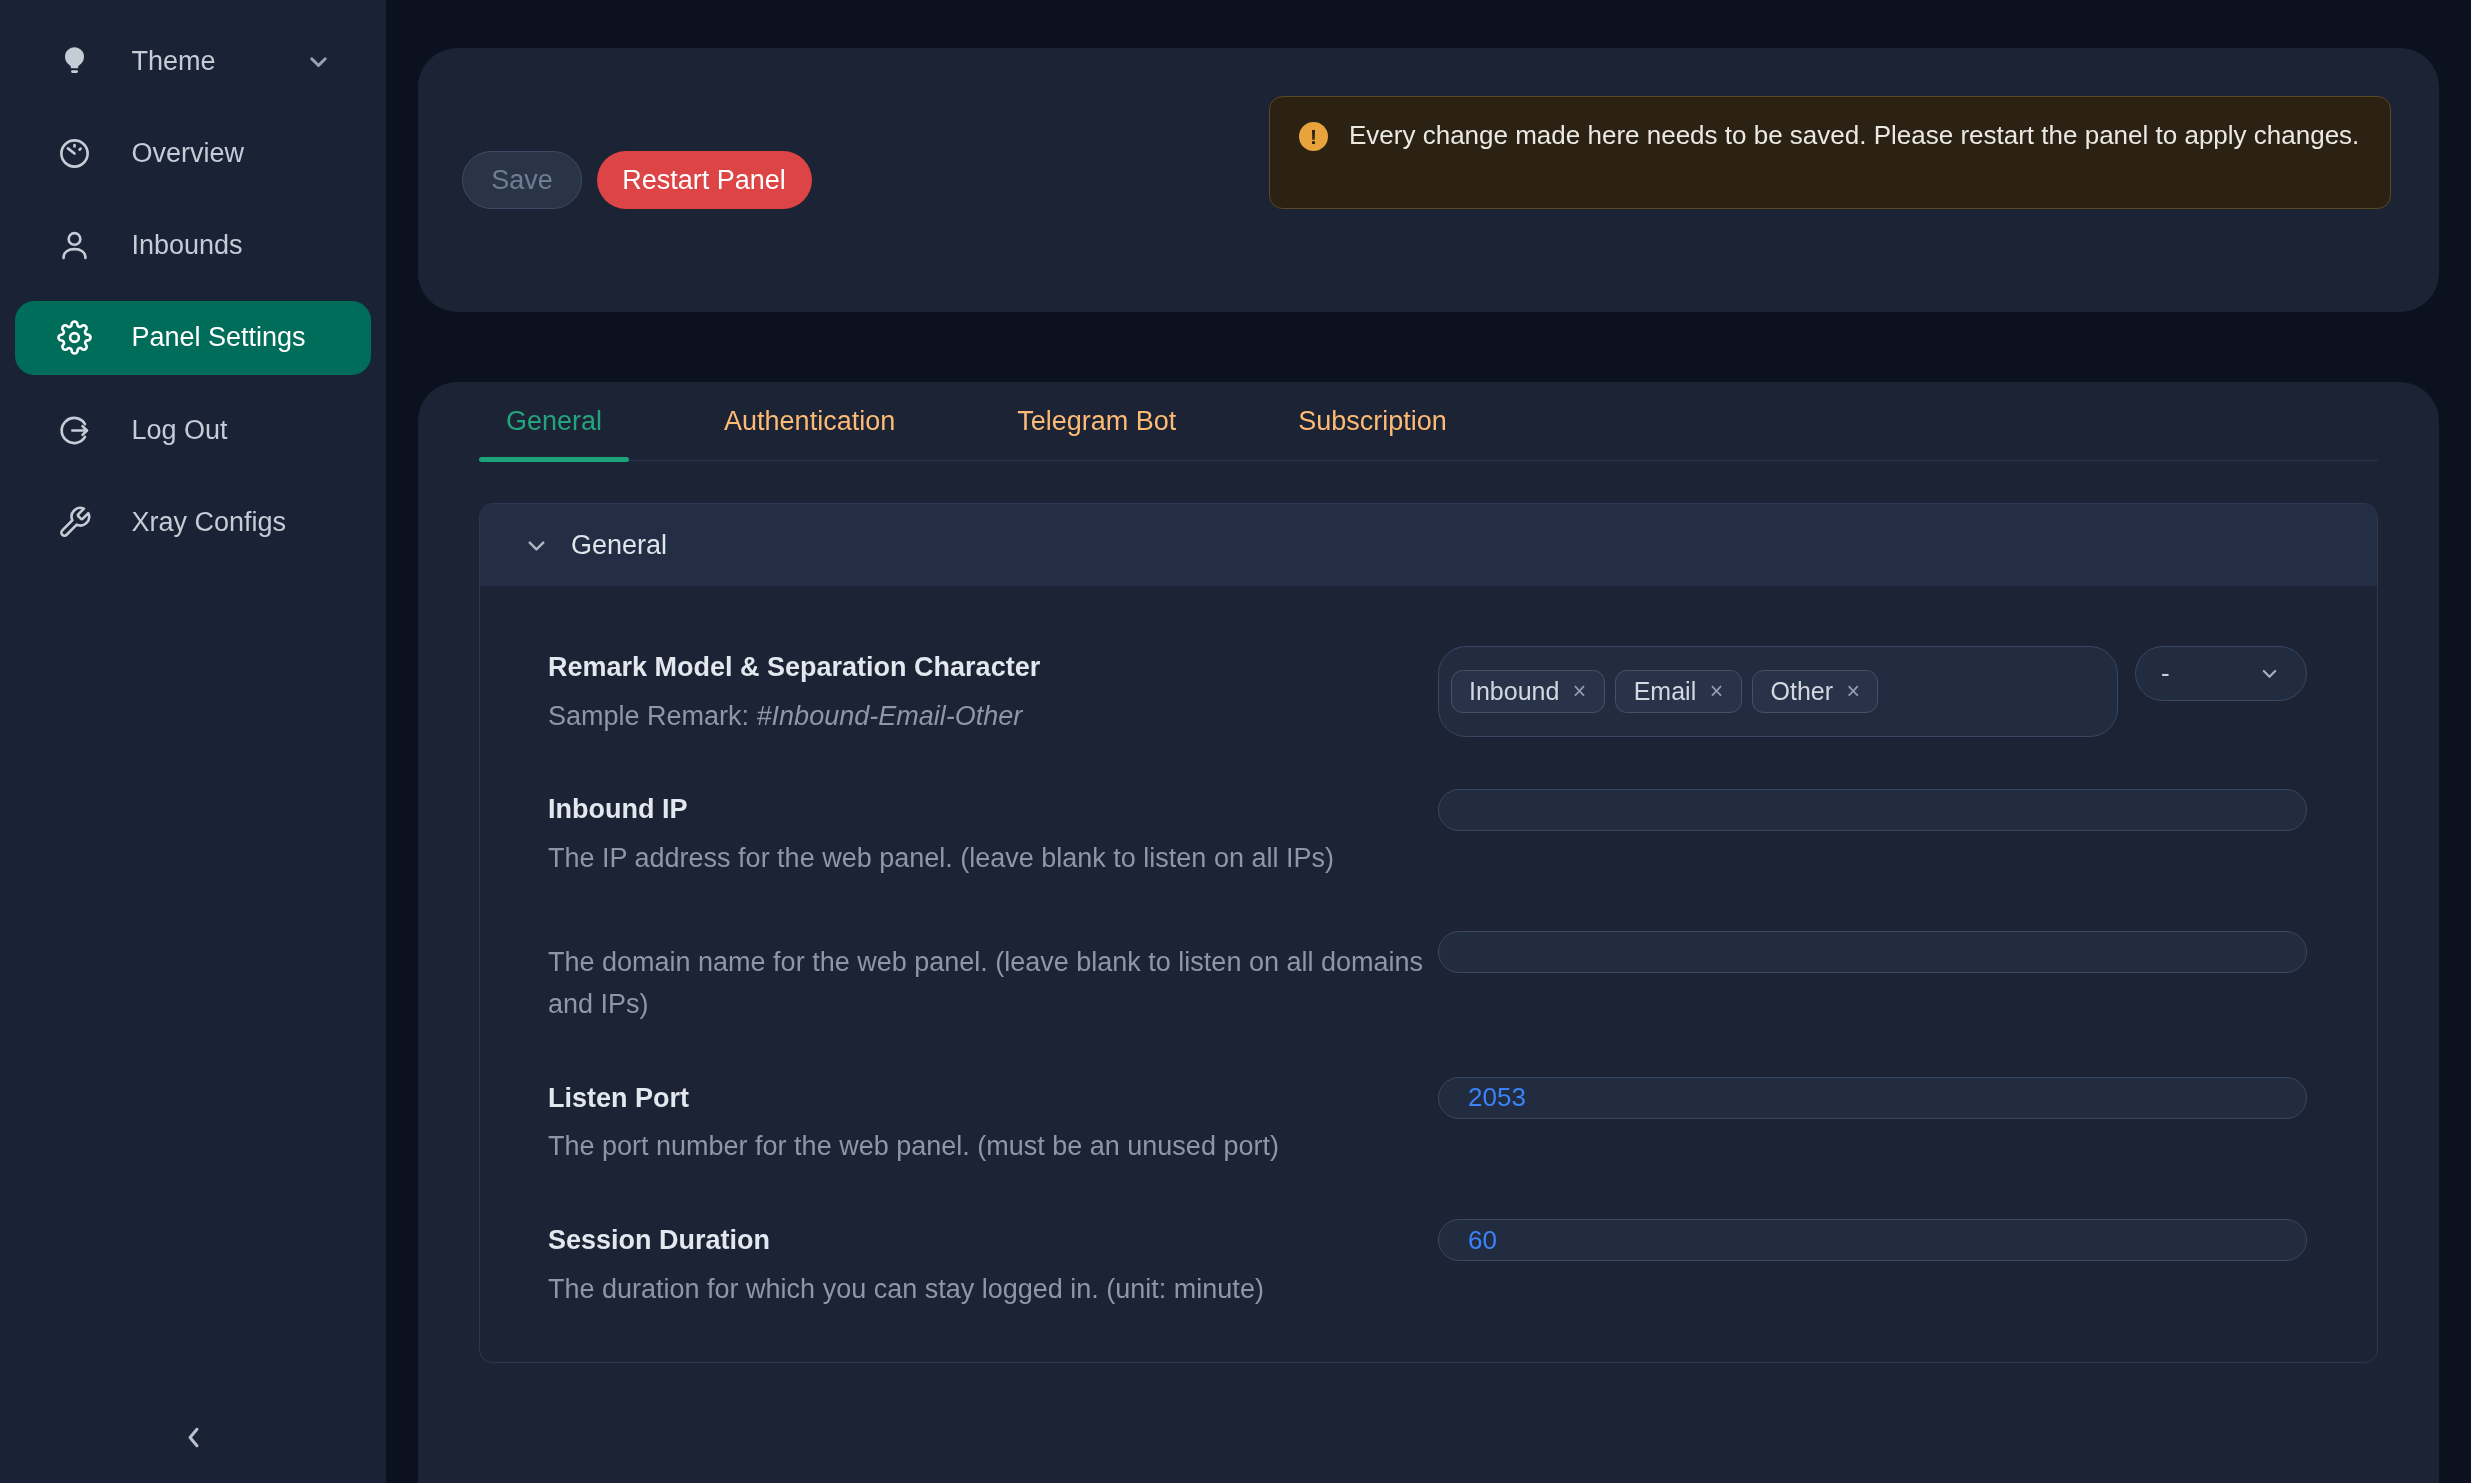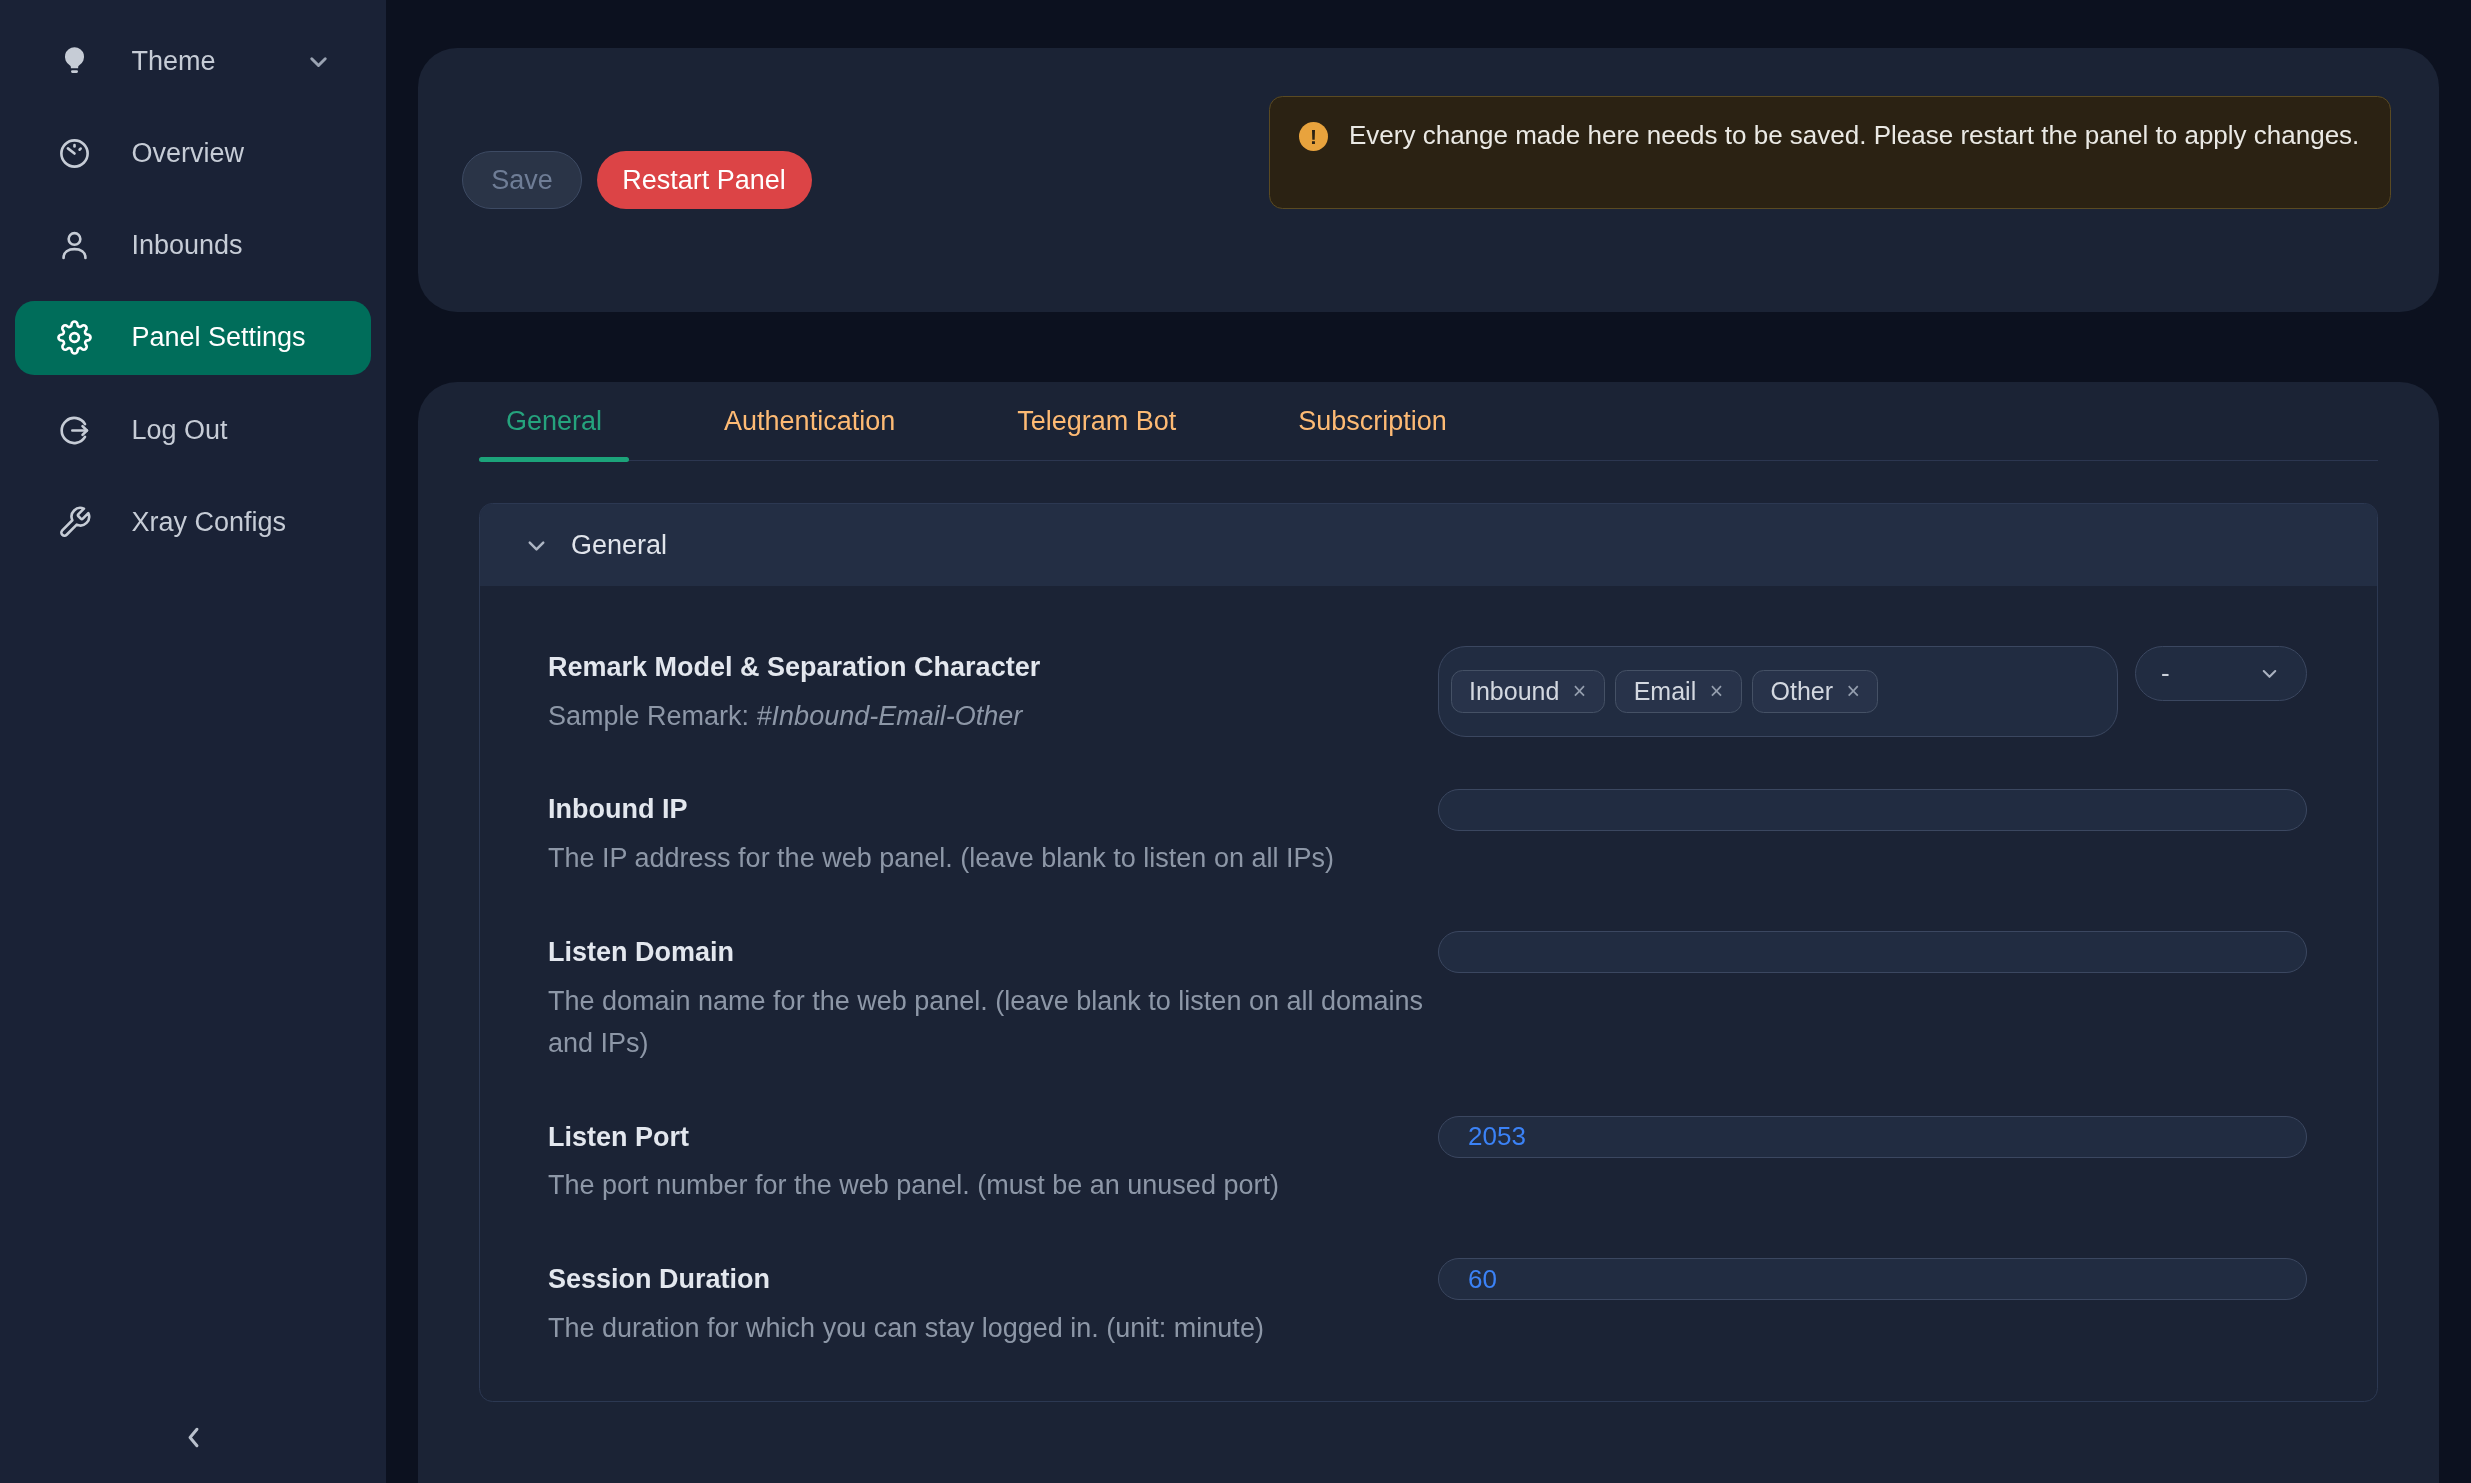--- a/index.html
+++ b/index.html
@@ -223,21 +223,20 @@
             <div class="row-label">Inbound IP</div>
             <div class="row-desc">The IP address for the web panel. (leave blank to listen on all IPs)</div>
           </div>
           <div class="row-control">
             <input class="text-input" type="text" value="" style="">
           </div>
         </div>
 
         <div class="form-row">
           <div class="row-text">
-            <div class="row-label">Listen Domain</div>
             <div class="row-desc">The domain name for the web panel. (leave blank to listen on all domains and IPs)</div>
           </div>
           <div class="row-control">
             <input class="text-input" type="text" value="" style="">
           </div>
         </div>
 
         <div class="form-row">
           <div class="row-text">
             <div class="row-label">Listen Port</div>

